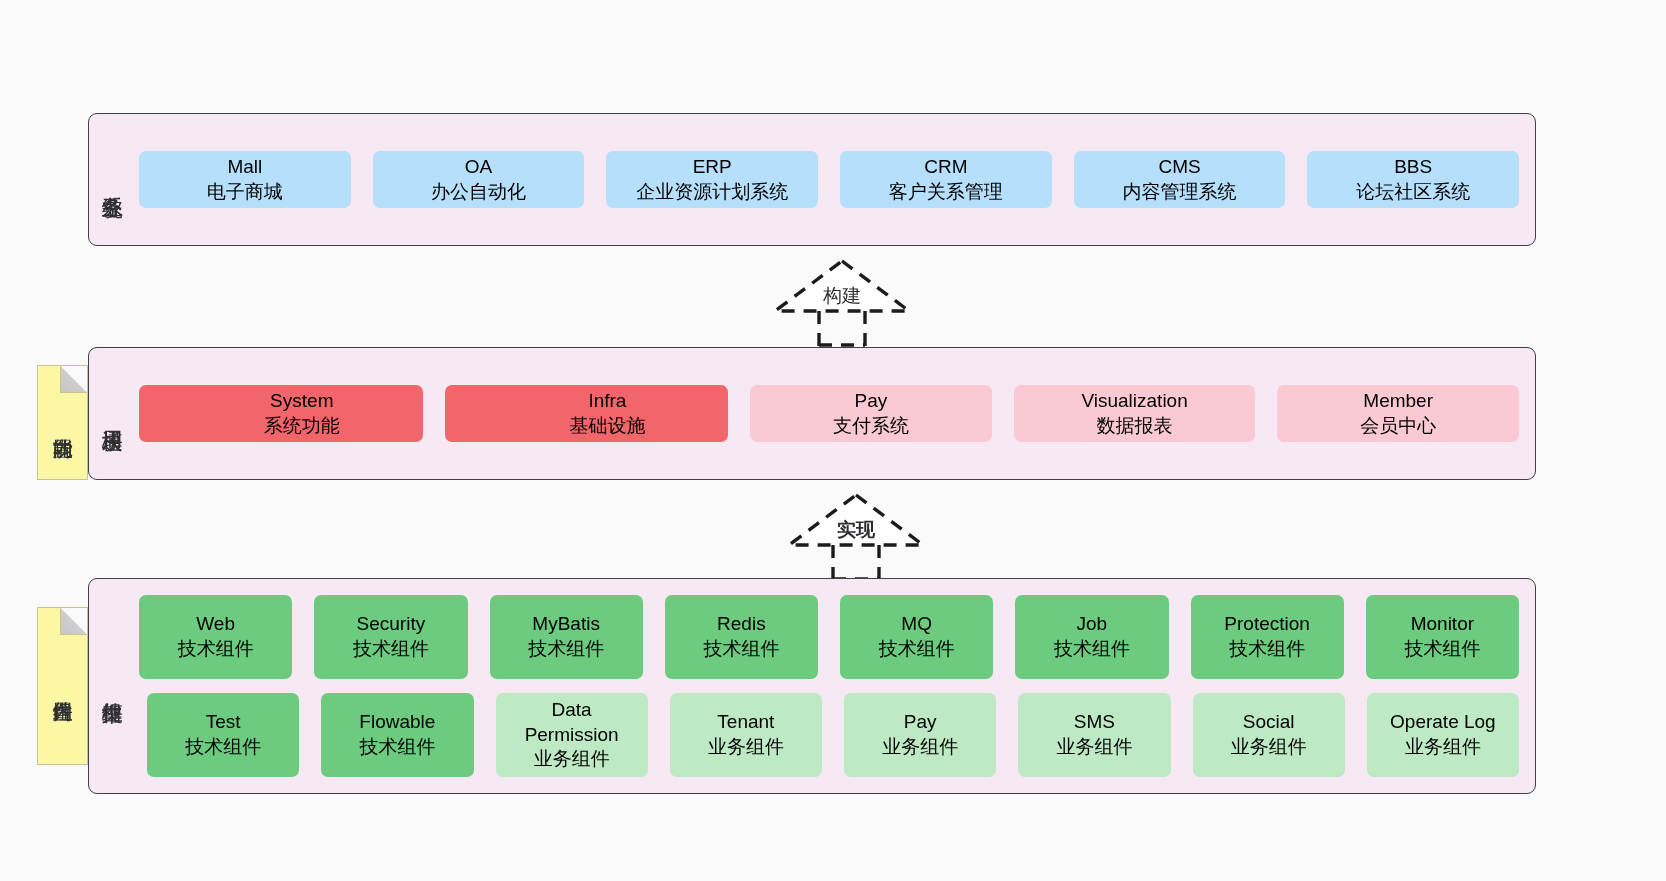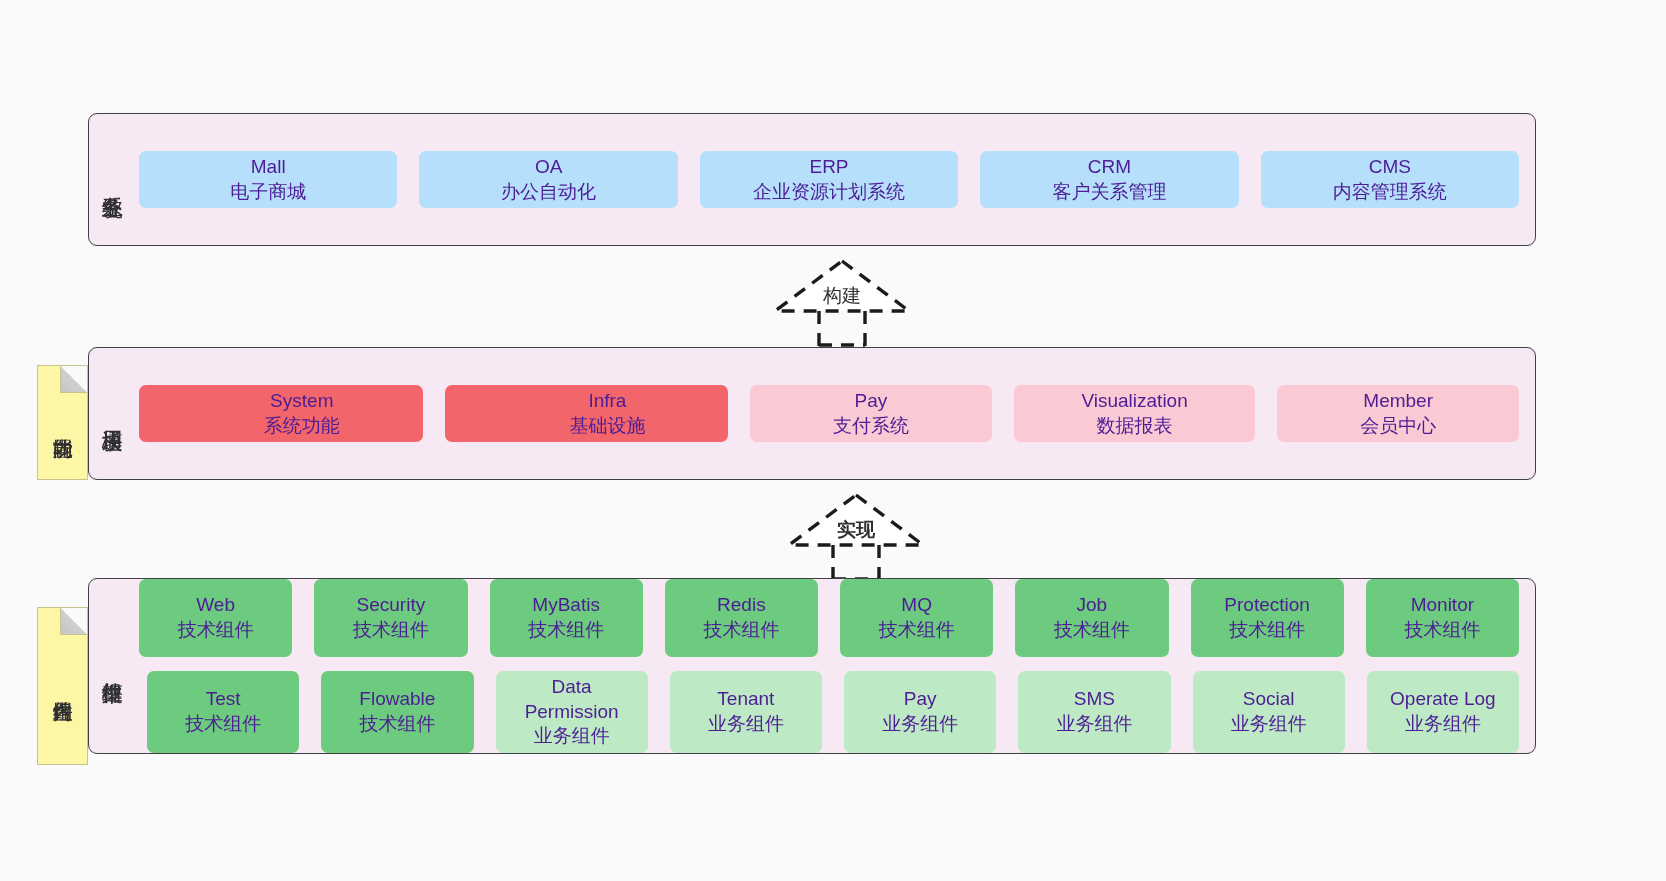--- a/index.html
+++ b/index.html
@@ -70,21 +70,21 @@
   .box {
     flex: 1 1 0;
     border-radius: 7px;
     display: flex;
     flex-direction: column;
     align-items: center;
     justify-content: center;
     text-align: center;
     font-size: 19px;
     line-height: 1.30;
-    color: #4c1d95;
+    color: #000000;
     padding: 4px 6px;
     box-sizing: border-box;
     user-select: none;
   }
   .box .t1 { white-space: normal; }
   .box .t2 { white-space: nowrap; }
 
   .c-blue       { background: #b5dffb; }
   .c-red        { background: #f2656a; padding-left: 48px; }
   .c-pink       { background: #fbc9d3; }
@@ -166,20 +166,24 @@
         <div class="box c-blue">
           <span class="t1">CRM</span>
           <span class="t2">客户关系管理</span>
         </div>
 
         <div class="box c-blue">
           <span class="t1">CMS</span>
           <span class="t2">内容管理系统</span>
         </div>
 
+        <div class="box c-blue">
+          <span class="t1">BBS</span>
+          <span class="t2">论坛社区系统</span>
+        </div>
 
       </div>
     </div>
   </div>
 
   <div class="arrow" style="left:757px; top:255px; width:170px; height:92px;">
     <svg viewBox="0 0 170 92" preserveAspectRatio="none">
 
       <polygon points="85,6 152,56 18,56" fill="#ffffff" stroke="#1b1b1b" stroke-width="3.4" stroke-dasharray="13,9" stroke-linejoin="miter"></polygon>
 
@@ -231,21 +235,21 @@
 
   <div class="arrow" style="left:771px; top:489px; width:170px; height:92px;font-weight:bold;">
     <svg viewBox="0 0 170 92" preserveAspectRatio="none">
       <polygon points="85,6 152,56 18,56" fill="#ffffff" stroke="#1b1b1b" stroke-width="3.4" stroke-dasharray="13,9" stroke-linejoin="miter"></polygon>
       <path d="M 62,56 L 62,92 M 108,56 L 108,92" fill="none" stroke="#1b1b1b" stroke-width="3.4" stroke-dasharray="13,9"></path>
       <path d="M 62,90 L 108,90" fill="none" stroke="#1b1b1b" stroke-width="3.4" stroke-dasharray="13,9"></path>
     </svg>
     <div class="arrow-label" style="bottom:38px;">实现</div>
   </div>
 
-  <div class="layer" id="layer-framework" style="left:88px; top:578px; width:1448px; height:176px;">
+  <div class="layer" id="layer-framework" style="left:88px; top:578px; width:1448px; height:216px;">
     <div class="layer-caption">框架组件</div>
     <div class="boxes">
 
       <div class="box-row" style="height:84px;">
         <div class="box c-green">
           <span class="t1">Web</span>
           <span class="t2">技术组件</span>
         </div>
         <div class="box c-green">
           <span class="t1">Security</span>

